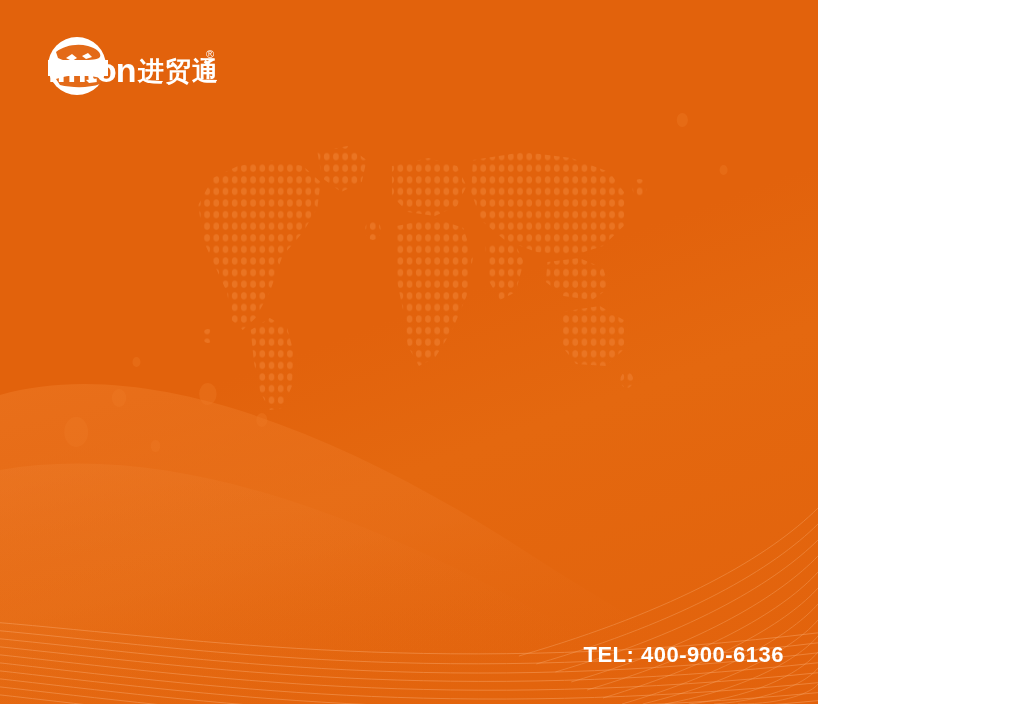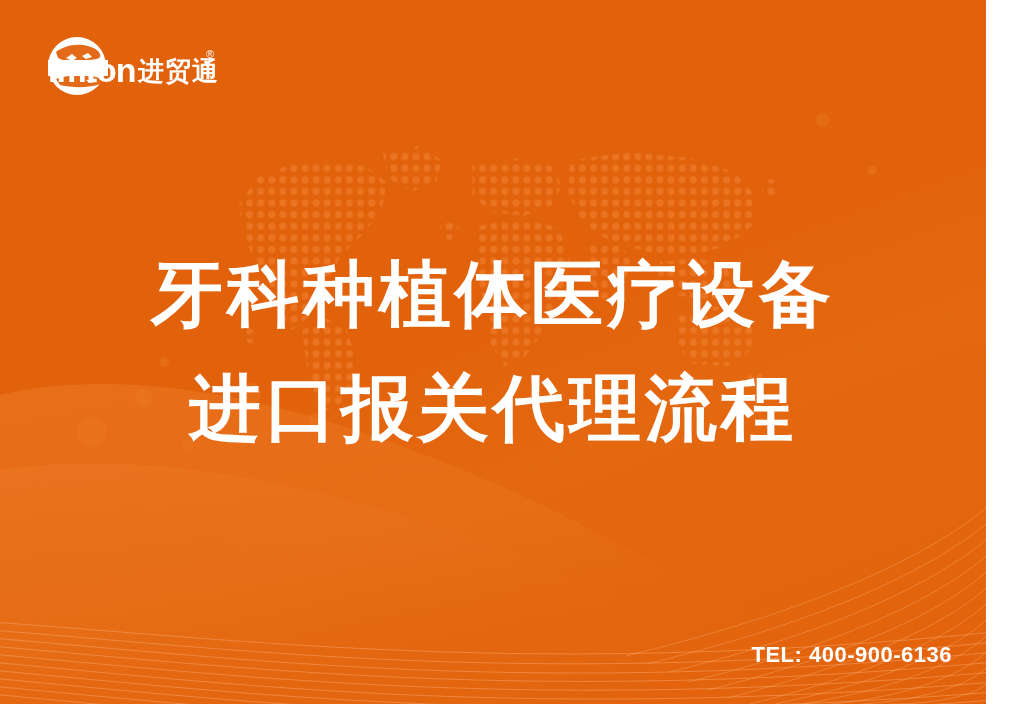--- a/index.html
+++ b/index.html
@@ -7,21 +7,21 @@
     margin: 0;
     padding: 0;
     background: #ffffff;
   }
   body {
     font-family: "Liberation Sans", "DejaVu Sans", sans-serif;
   }
 
   .banner {
     position: relative;
-    width: 986px;
+    width: 818px;
     height: 704px;
     overflow: hidden;
     background: #E2620C;
     box-sizing: border-box;
   }
 
   
   .bg-base {
     position: absolute;
     inset: 0;
@@ -209,20 +209,16 @@
       </g>
 
       <text x="6" y="52" font-family="'Liberation Sans','DejaVu Sans',sans-serif" font-size="34" font-weight="bold" fill="#ffffff" letter-spacing="-1">imton</text>
 
       <text x="96" y="50" font-family="'Liberation Sans','DejaVu Sans',sans-serif" font-size="26" font-weight="bold" fill="#ffffff" letter-spacing="1">进贸通</text>
 
       <text x="164" y="28" font-family="'Liberation Sans','DejaVu Sans',sans-serif" font-size="11" fill="#ffffff">®</text>
     </svg>
   </div>
 
-  <div class="headline">
-    <span class="headline-line line-1">牙科种植体医疗设备</span>
-    <span class="headline-line line-2">进口报关代理流程</span>
-  </div>
 
   <div class="tel">TEL: 400-900-6136</div>
 
 </div>
 
 </body></html>

